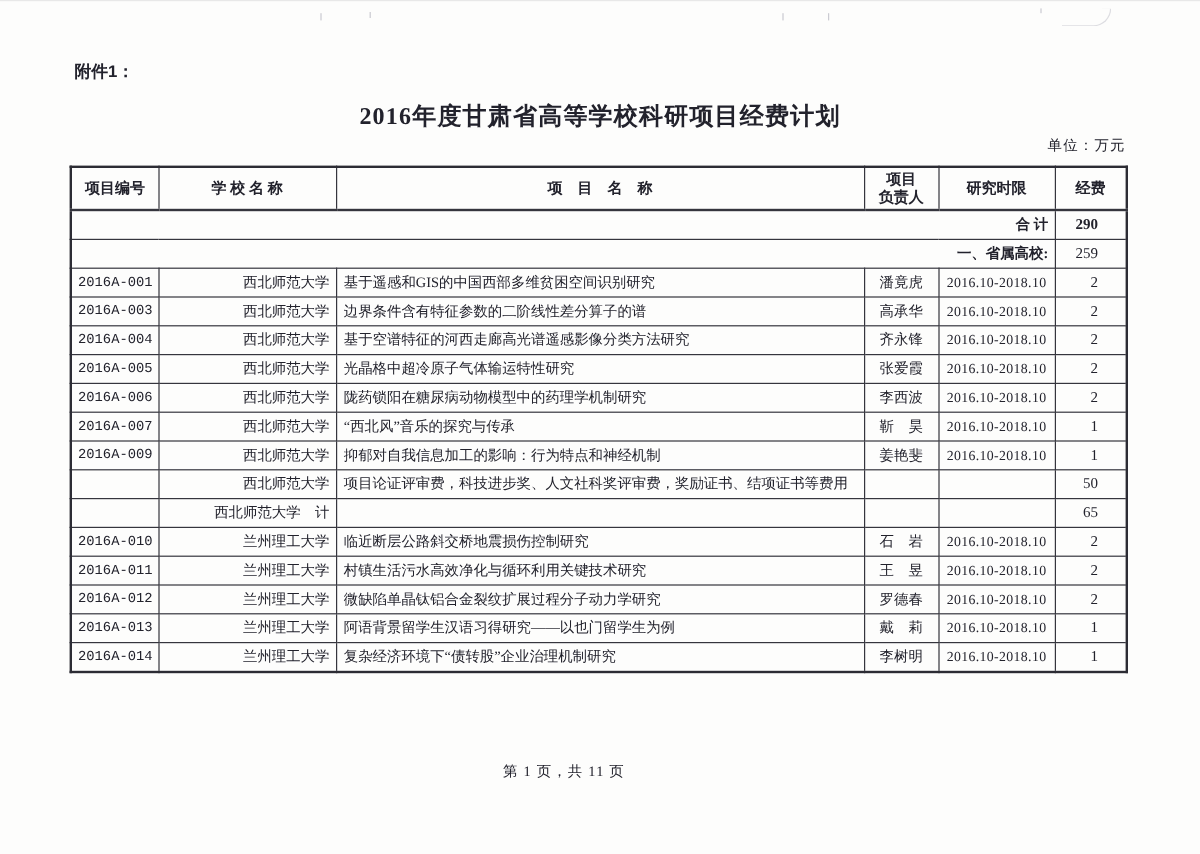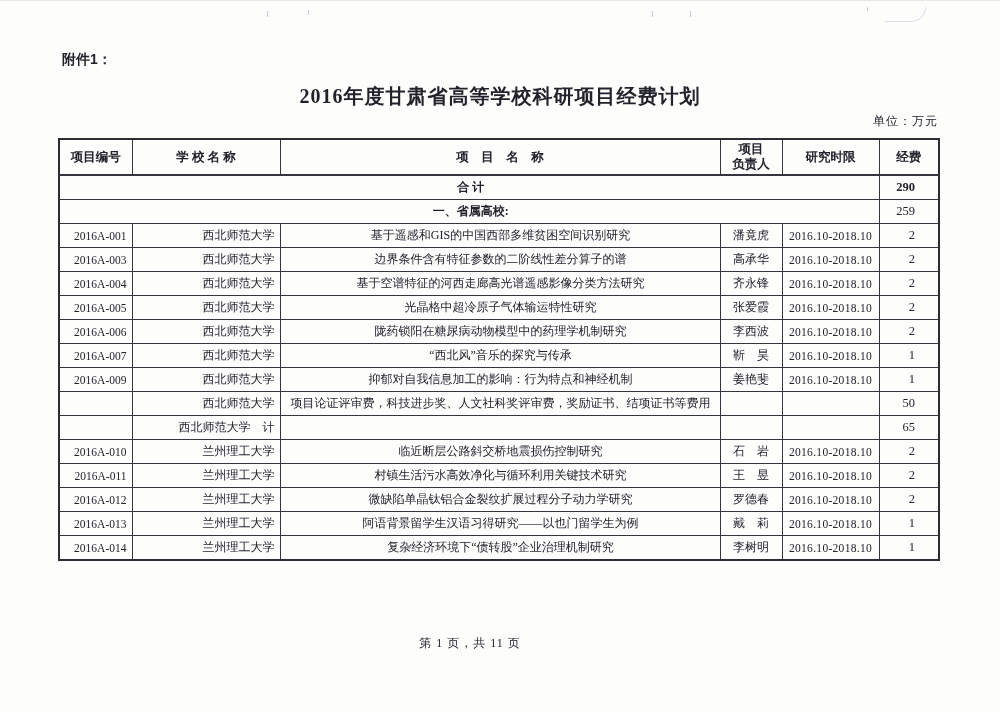--- a/index.html
+++ b/index.html
@@ -44,28 +44,28 @@
     text-align:center;vertical-align:middle;
     white-space:pre-line;line-height:1.2;
     border-bottom-width:2px;
     padding:0 2px;
   }
   tbody td{
     height:23px;font-size:12px;
     vertical-align:middle;
     padding:0 5px;
   }
-  td.merged{text-align:center;padding-left:8px;}
+  td.merged{text-align:right;padding-left:8px;}
   .row-total td{font-weight:bold;}
   .row-section td.merged{font-weight:bold;}
   .row-section td.c-fund{font-weight:normal;}
   .row-subtotal td.c-school{font-weight:normal;}
-  td.c-code{text-align:right;font-size:11.5px;}
+  td.c-code{text-align:right;font-size:11.5px;font-family:Liberation Mono, monospace;}
   td.c-school{text-align:right;padding-left:7px;}
-  td.c-project{text-align:center;padding-left:6px;font-family:Liberation Serif, serif;}
+  td.c-project{text-align:left;padding-left:6px;font-family:Liberation Serif, serif;}
   td.c-leader{text-align:center;}
   td.c-period{text-align:center;font-size:11.5px;letter-spacing:0.3px;}
   td.c-fund{text-align:right;padding-right:23px;font-size:12.5px;}
   .footer{
     position:absolute;left:0;top:634px;width:94%;
     text-align:center;font-size:12px;letter-spacing:1px;
   }
   .artifact{position:absolute;background:#9a9aa8;opacity:0.5;}
   .artifact.arc{
     background:transparent;

